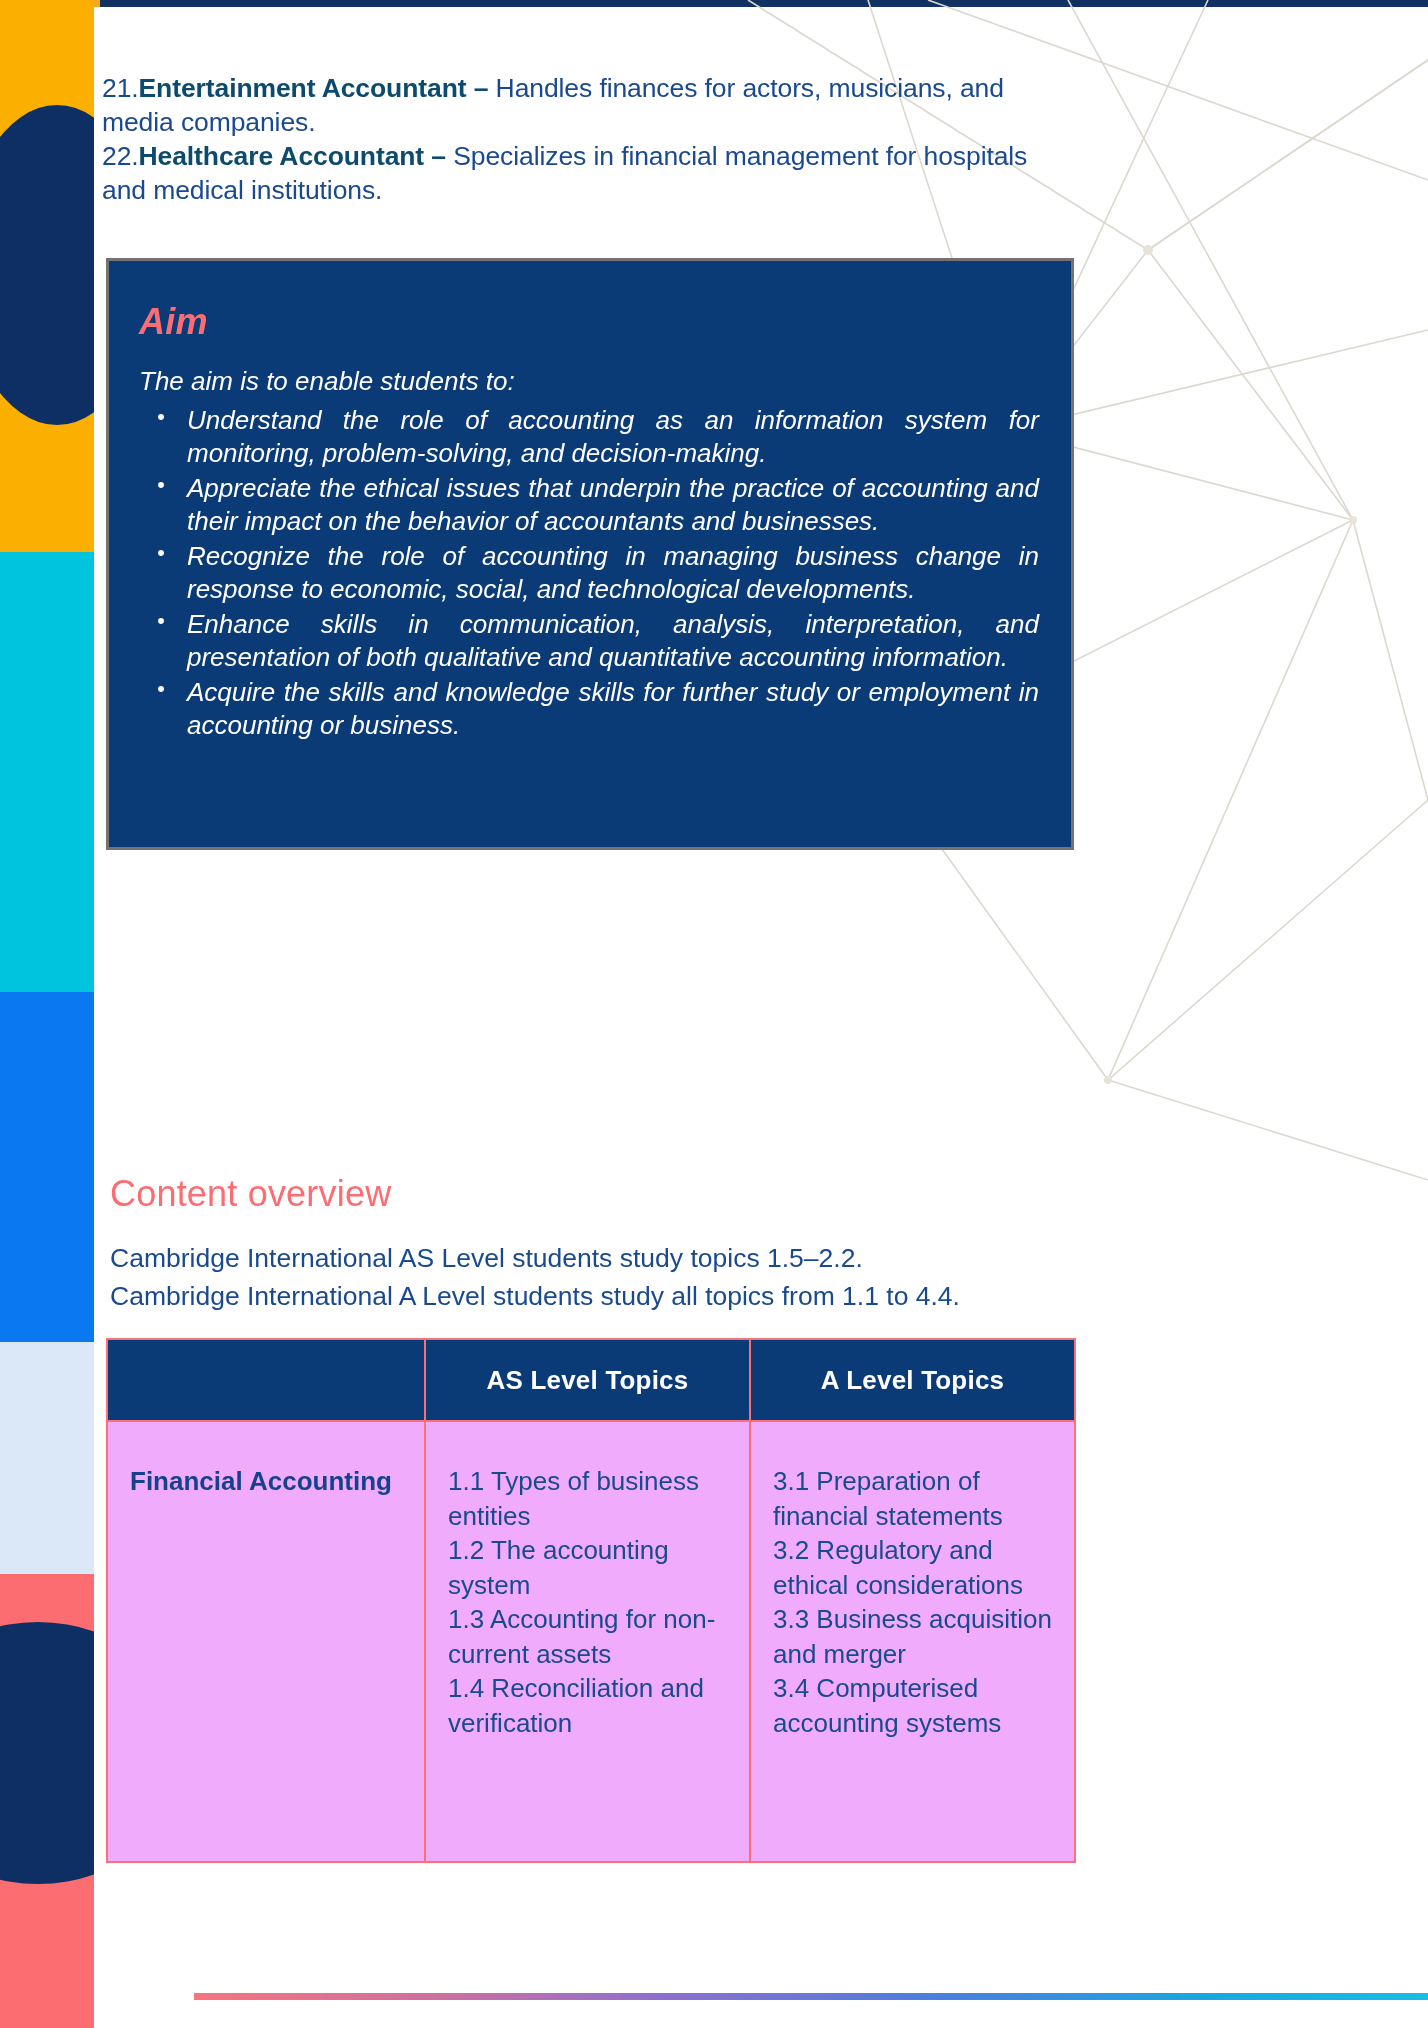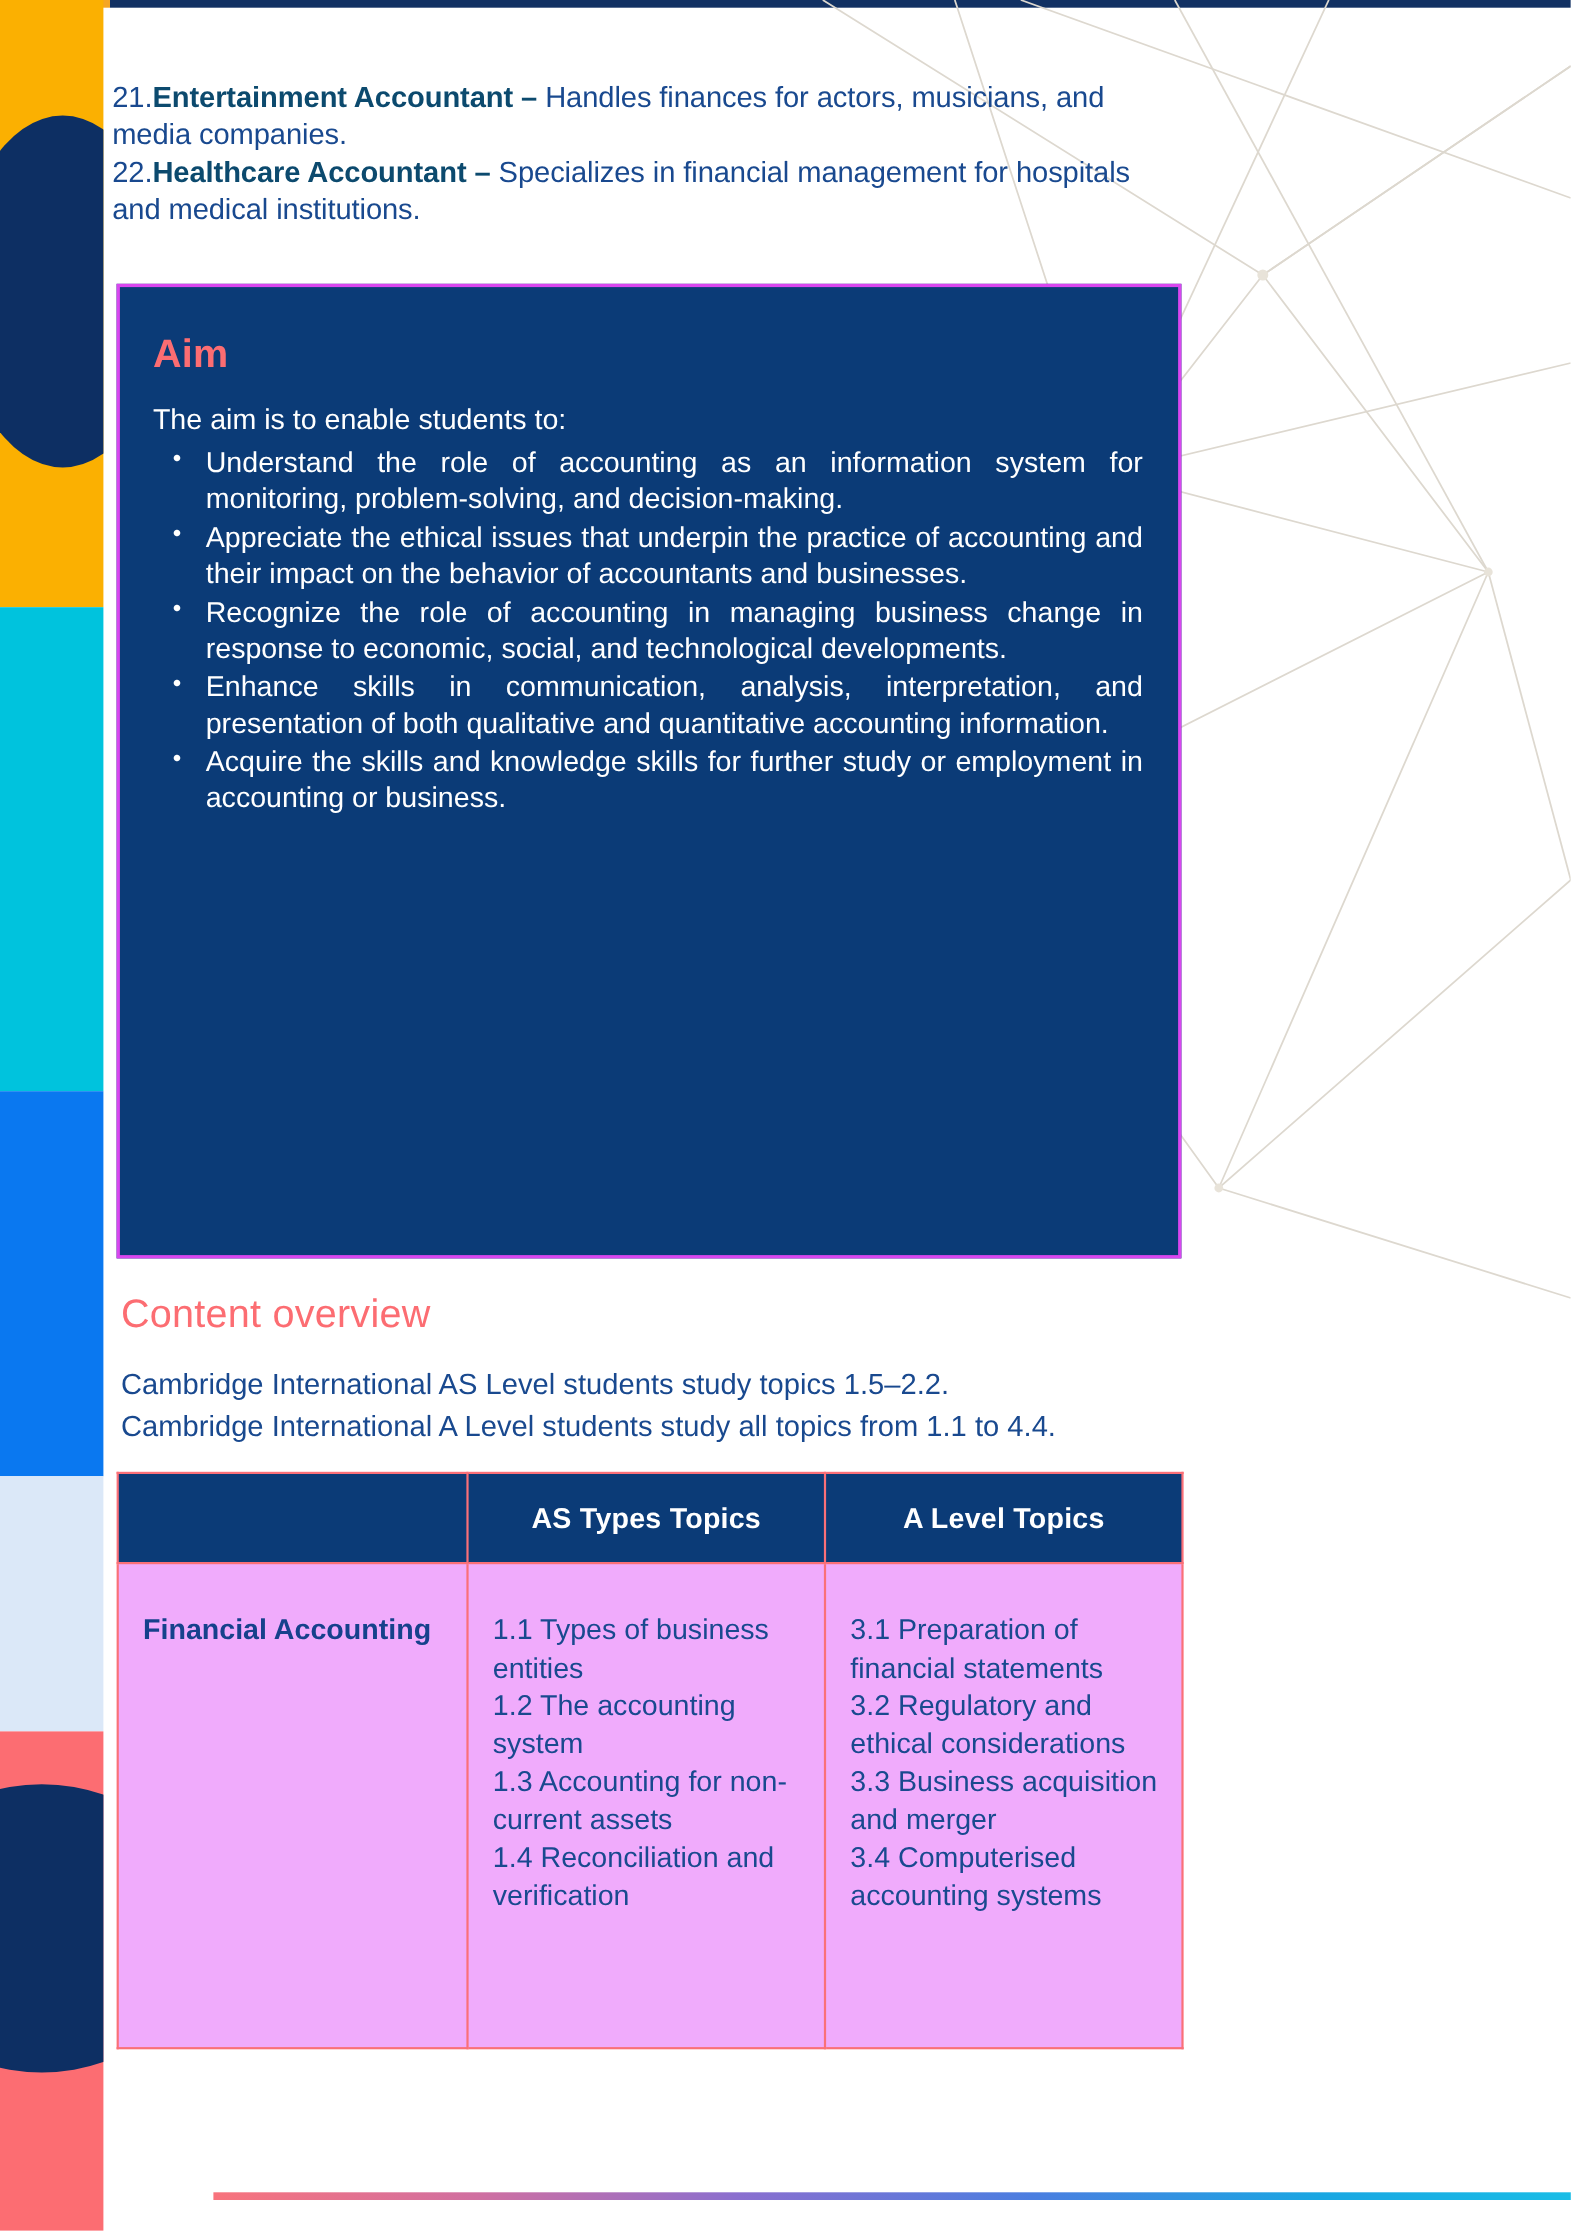--- a/index.html
+++ b/index.html
@@ -100,24 +100,25 @@
   }
   .intro-item { margin: 0 0 0 0; }
   .intro-item b { font-weight: 700; color: #0c4a6e; }
 
   
   .aim-panel {
     position: absolute;
     left: 12px;
     top: 258px;
     width: 968px;
-    height: 886px;
+    height: 592px;
     background: #0b3b77;
-    border: 3px solid #d946ef;
+    border: 3px solid #737373;
     box-sizing: border-box;
+    font-style: italic;
   }
   .aim-title {
     color: #fc6d72;
     font-size: 36px;
     font-weight: 700;
     margin: 40px 0 0 30px;
     letter-spacing: 0.2px;
   }
   .aim-lead {
     color: #ffffff;
@@ -294,21 +295,21 @@
 
     <table class="topics-table">
       <colgroup>
         <col class="col-label">
           <col class="col-as">
           <col class="col-a">
       </colgroup>
       <thead>
         <tr>
           <th class="blank-head"></th>
-          <th>AS Types Topics</th>
+          <th>AS Level Topics</th>
           <th>A Level Topics</th>
         </tr>
       </thead>
       <tbody>
         <tr>
           <td class="rowlabel">Financial Accounting</td>
           <td>
             <span class="topic-line">1.1 Types of business entities</span>
             <span class="topic-line">1.2 The accounting system</span>
             <span class="topic-line">1.3 Accounting for non-current assets</span>

